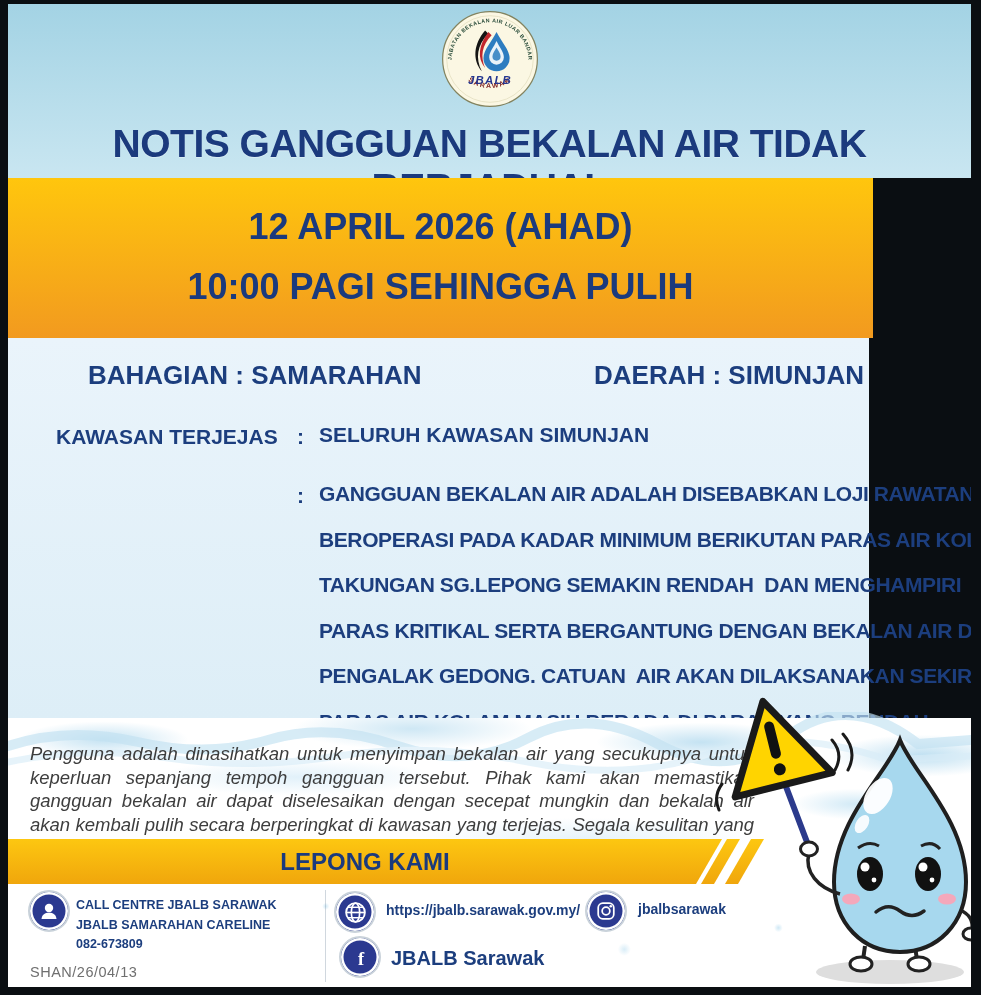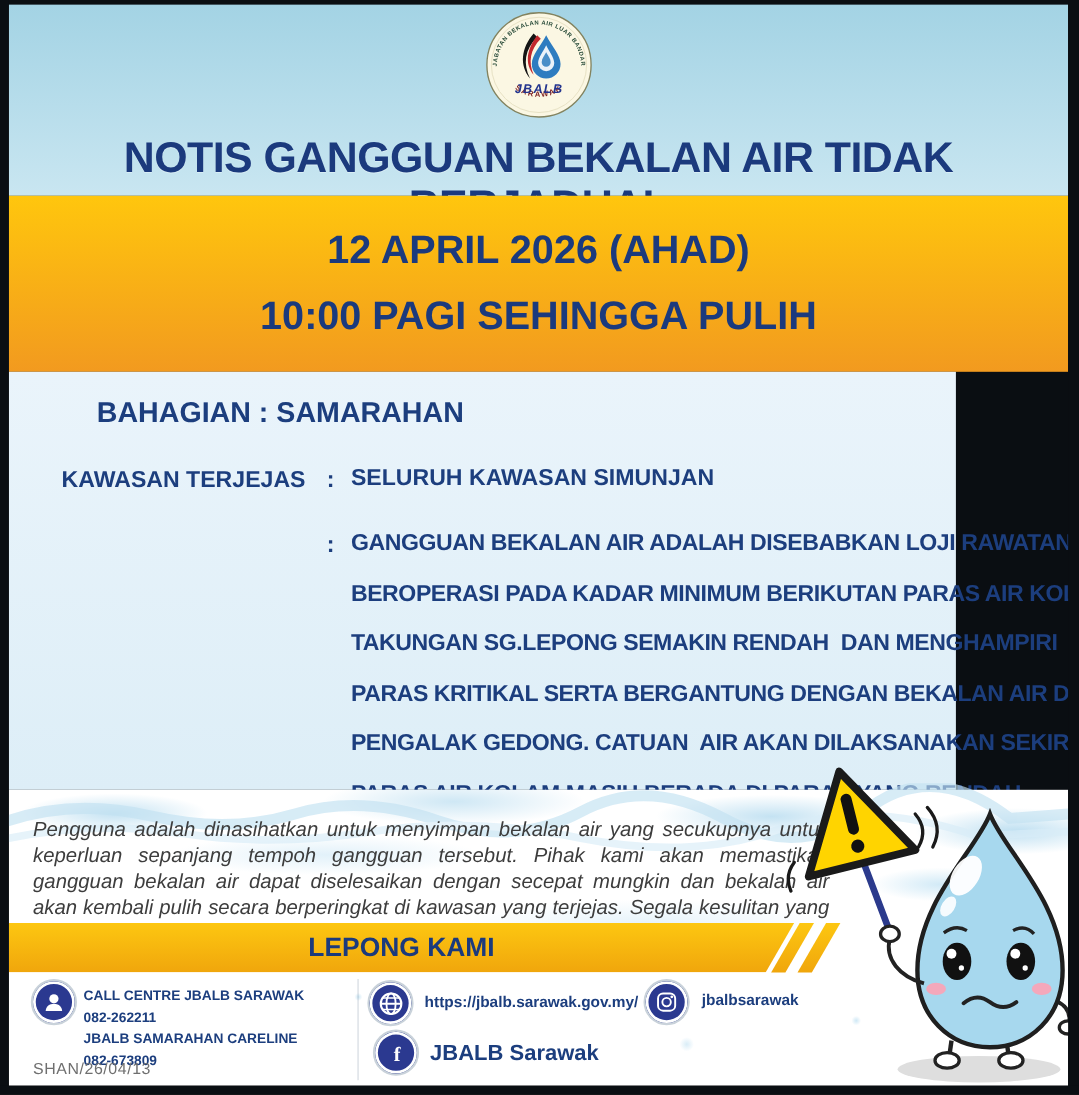--- a/index.html
+++ b/index.html
@@ -23,21 +23,21 @@
   }
   .logo-badge { left:50%; top:6px; width:98px; height:98px; transform:translateX(-50%); }
   .main-title {
     left:0; top:118px; width:100%; text-align:center;
     color:#1b3a7d; font-weight:bold; font-size:39px; letter-spacing:-0.5px;
     text-shadow:0 1px 0 rgba(255,255,255,.35);
   }
 
   
   .banner {
-    left:8px; top:178px; width:963px; height:160px;
+    left:8px; top:178px; width:865px; height:160px;
     background:linear-gradient(#ffc60d, #f29a1f);
     text-align:center; color:#1b3a7d; font-weight:bold;
   }
   .banner-line1 { left:0; top:28px;  width:100%; font-size:36px; }
   .banner-line2 { left:0; top:88px;  width:100%; font-size:36px; }
 
   
   .info {
     left:8px; top:338px; width:861px; height:380px;
     background:linear-gradient(#eaf4fb, #ddeef7);
@@ -144,20 +144,21 @@
     <div class="abs main-title">NOTIS GANGGUAN BEKALAN AIR TIDAK BERJADUAL</div>
   </div>
 
   <div class="abs banner">
     <div class="abs banner-line1">12 APRIL 2026 (AHAD)</div>
     <div class="abs banner-line2">10:00 PAGI SEHINGGA PULIH</div>
   </div>
 
   <div class="abs info">
     <div class="abs bahagian">BAHAGIAN : SAMARAHAN</div>
+    <div class="abs daerah">DAERAH : SIMUNJAN</div>
 
     <div class="abs k-label">KAWASAN TERJEJAS</div>
     <div class="abs k-colon">:</div>
     <div class="abs k-value">SELURUH KAWASAN SIMUNJAN</div>
 
     <div class="abs h-colon">:</div>
     <div class="abs h-lines">
       <div class="hline">GANGGUAN BEKALAN AIR ADALAH DISEBABKAN LOJI RAWATAN AIR</div>
       <div class="hline">BEROPERASI PADA KADAR MINIMUM BERIKUTAN PARAS AIR KOLAM</div>
       <div class="hline">TAKUNGAN SG.LEPONG SEMAKIN RENDAH  DAN MENGHAMPIRI</div>
@@ -184,21 +185,20 @@
     <div class="abs person-wrap">
       <div class="icon-circle">
         <svg viewBox="0 0 24 24" width="24" height="24">
           <circle cx="12" cy="9" r="4.2" fill="#ffffff"></circle>
           <path d="M4.5,20 C5,15.5 8,13.8 12,13.8 C16,13.8 19,15.5 19.5,20 Z" fill="#ffffff"></path>
         </svg>
       </div>
     </div>
     <div class="abs contact-text call-lines">
       <div>CALL CENTRE JBALB SARAWAK</div>
-      <div>082-262211</div>
       <div>JBALB SAMARAHAN CARELINE</div>
       <div>082-673809</div>
     </div>
 
     <div class="abs divider"></div>
 
     <div class="abs globe-wrap">
       <div class="icon-circle">
         <svg viewBox="0 0 24 24" width="25" height="25">
           <circle cx="12" cy="12" r="9" fill="none" stroke="#ffffff" stroke-width="1.8"></circle>

